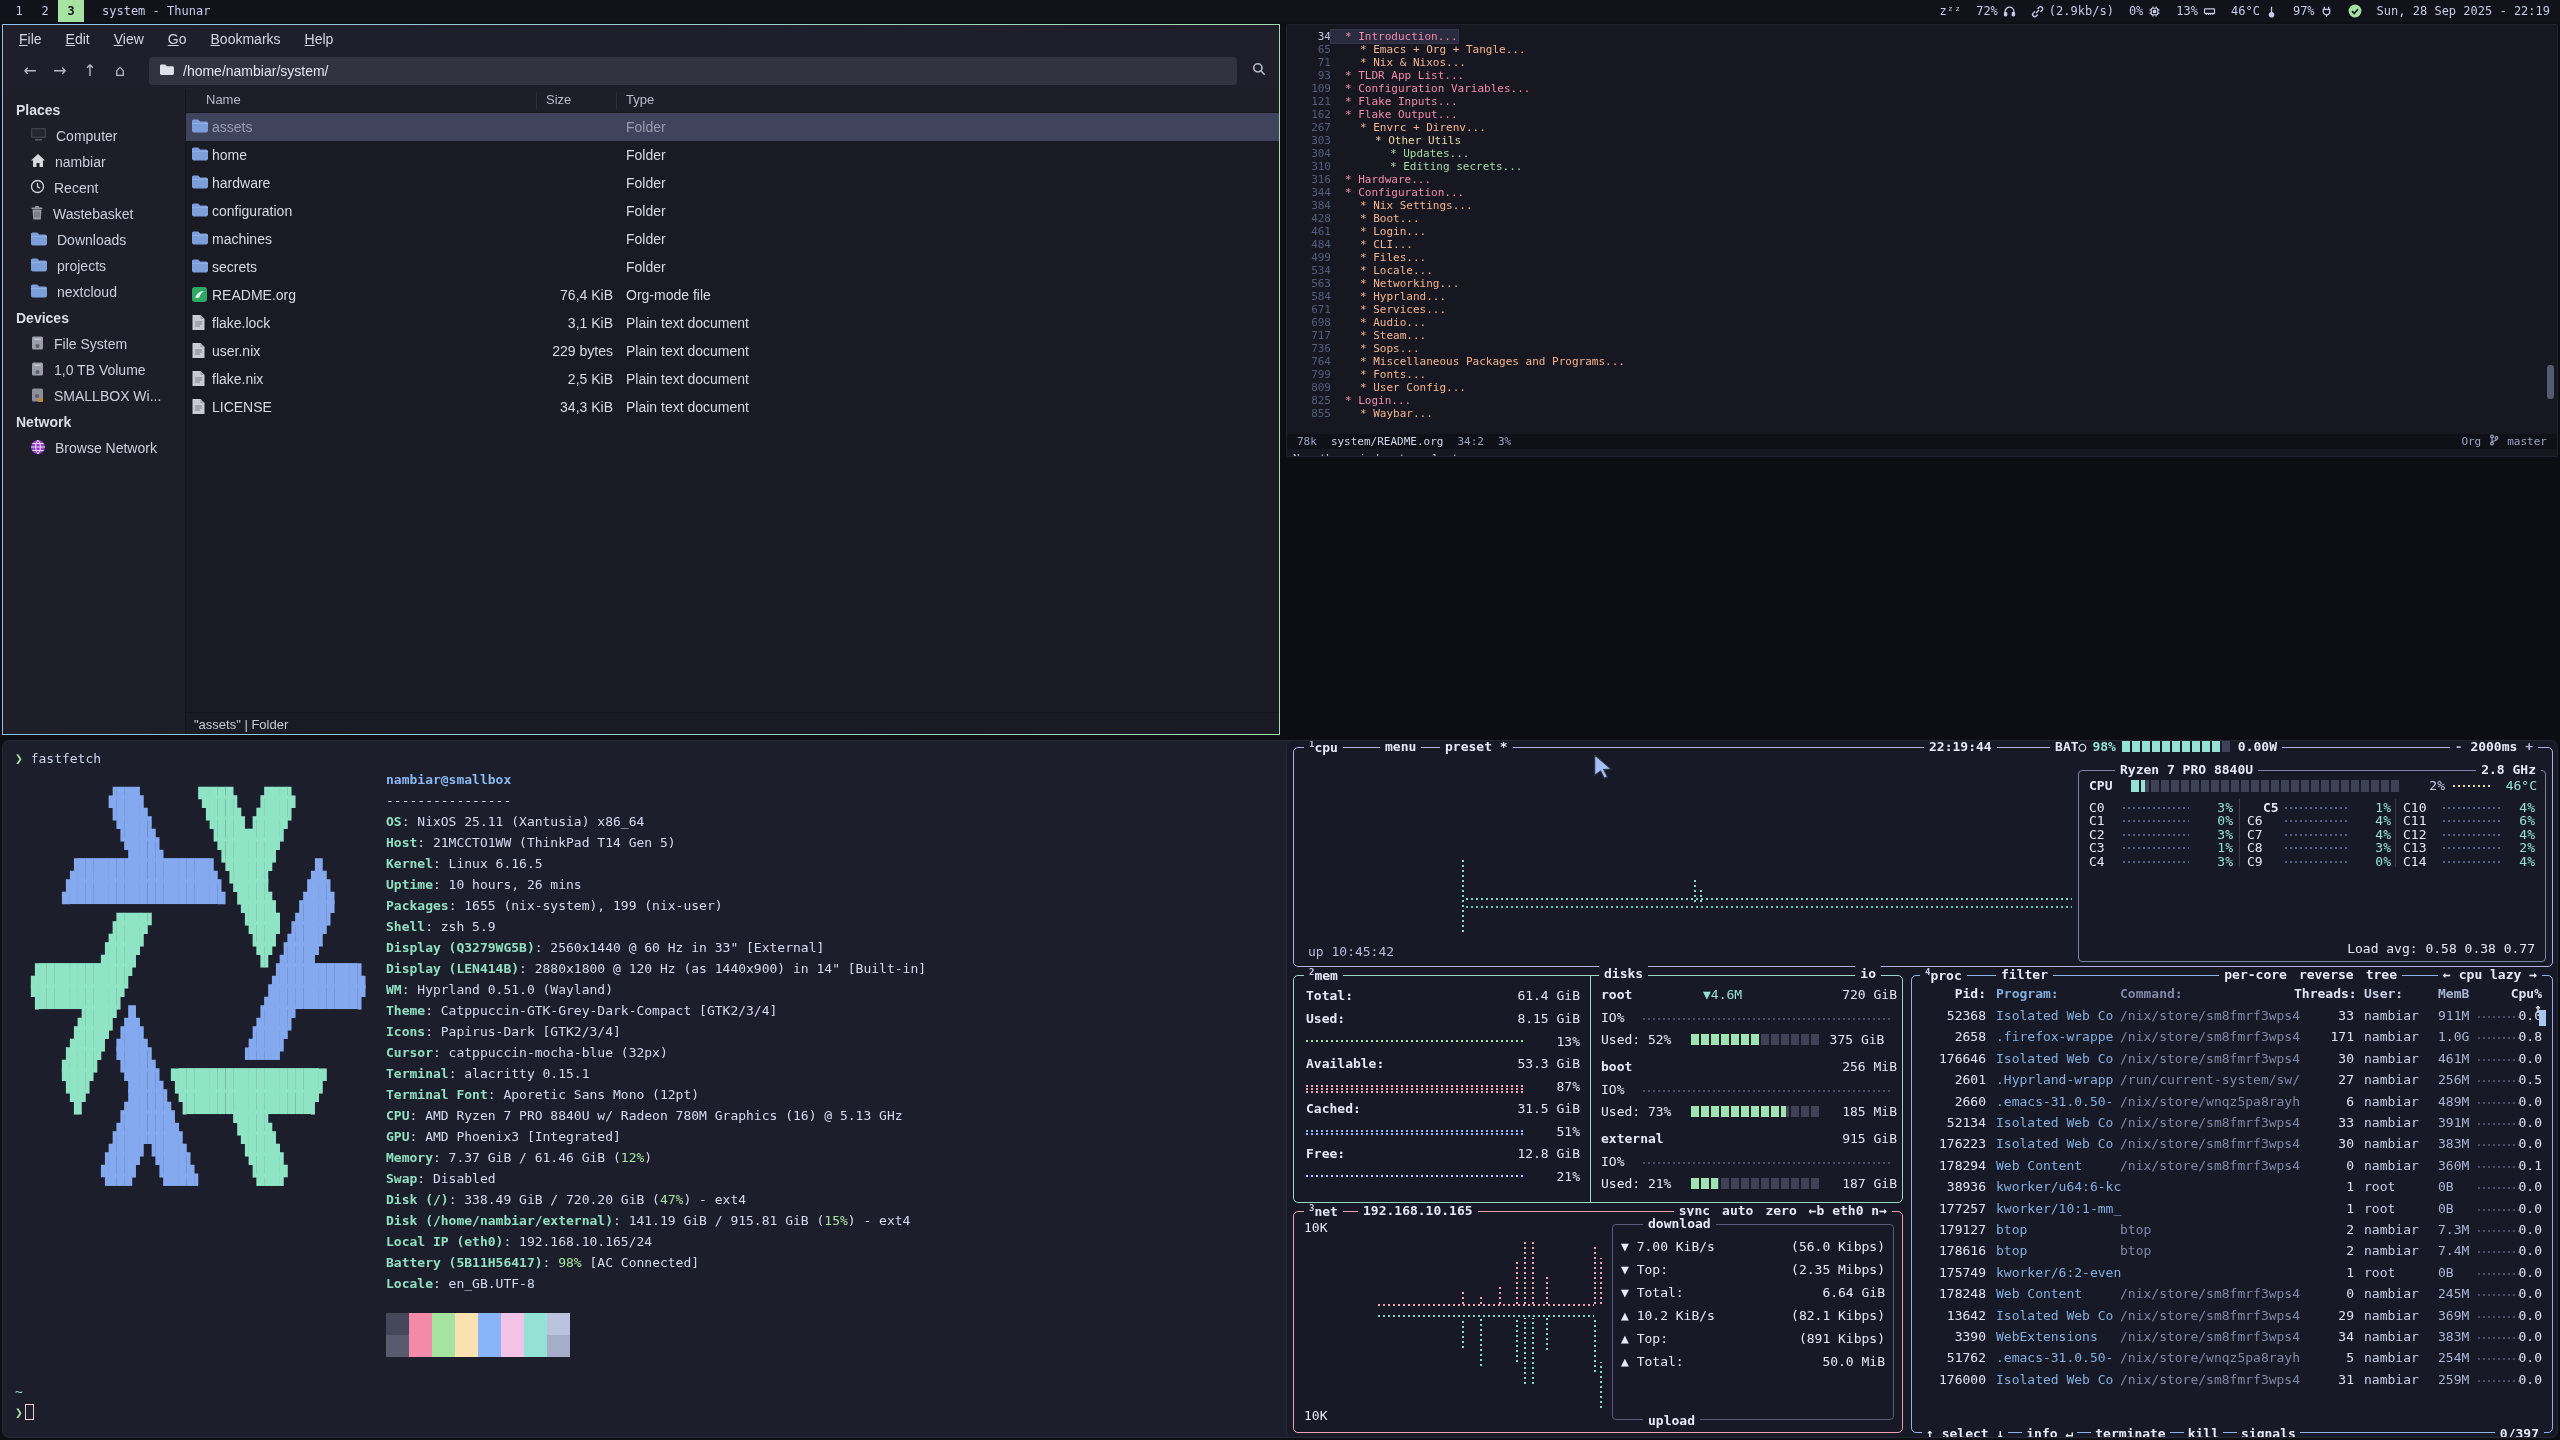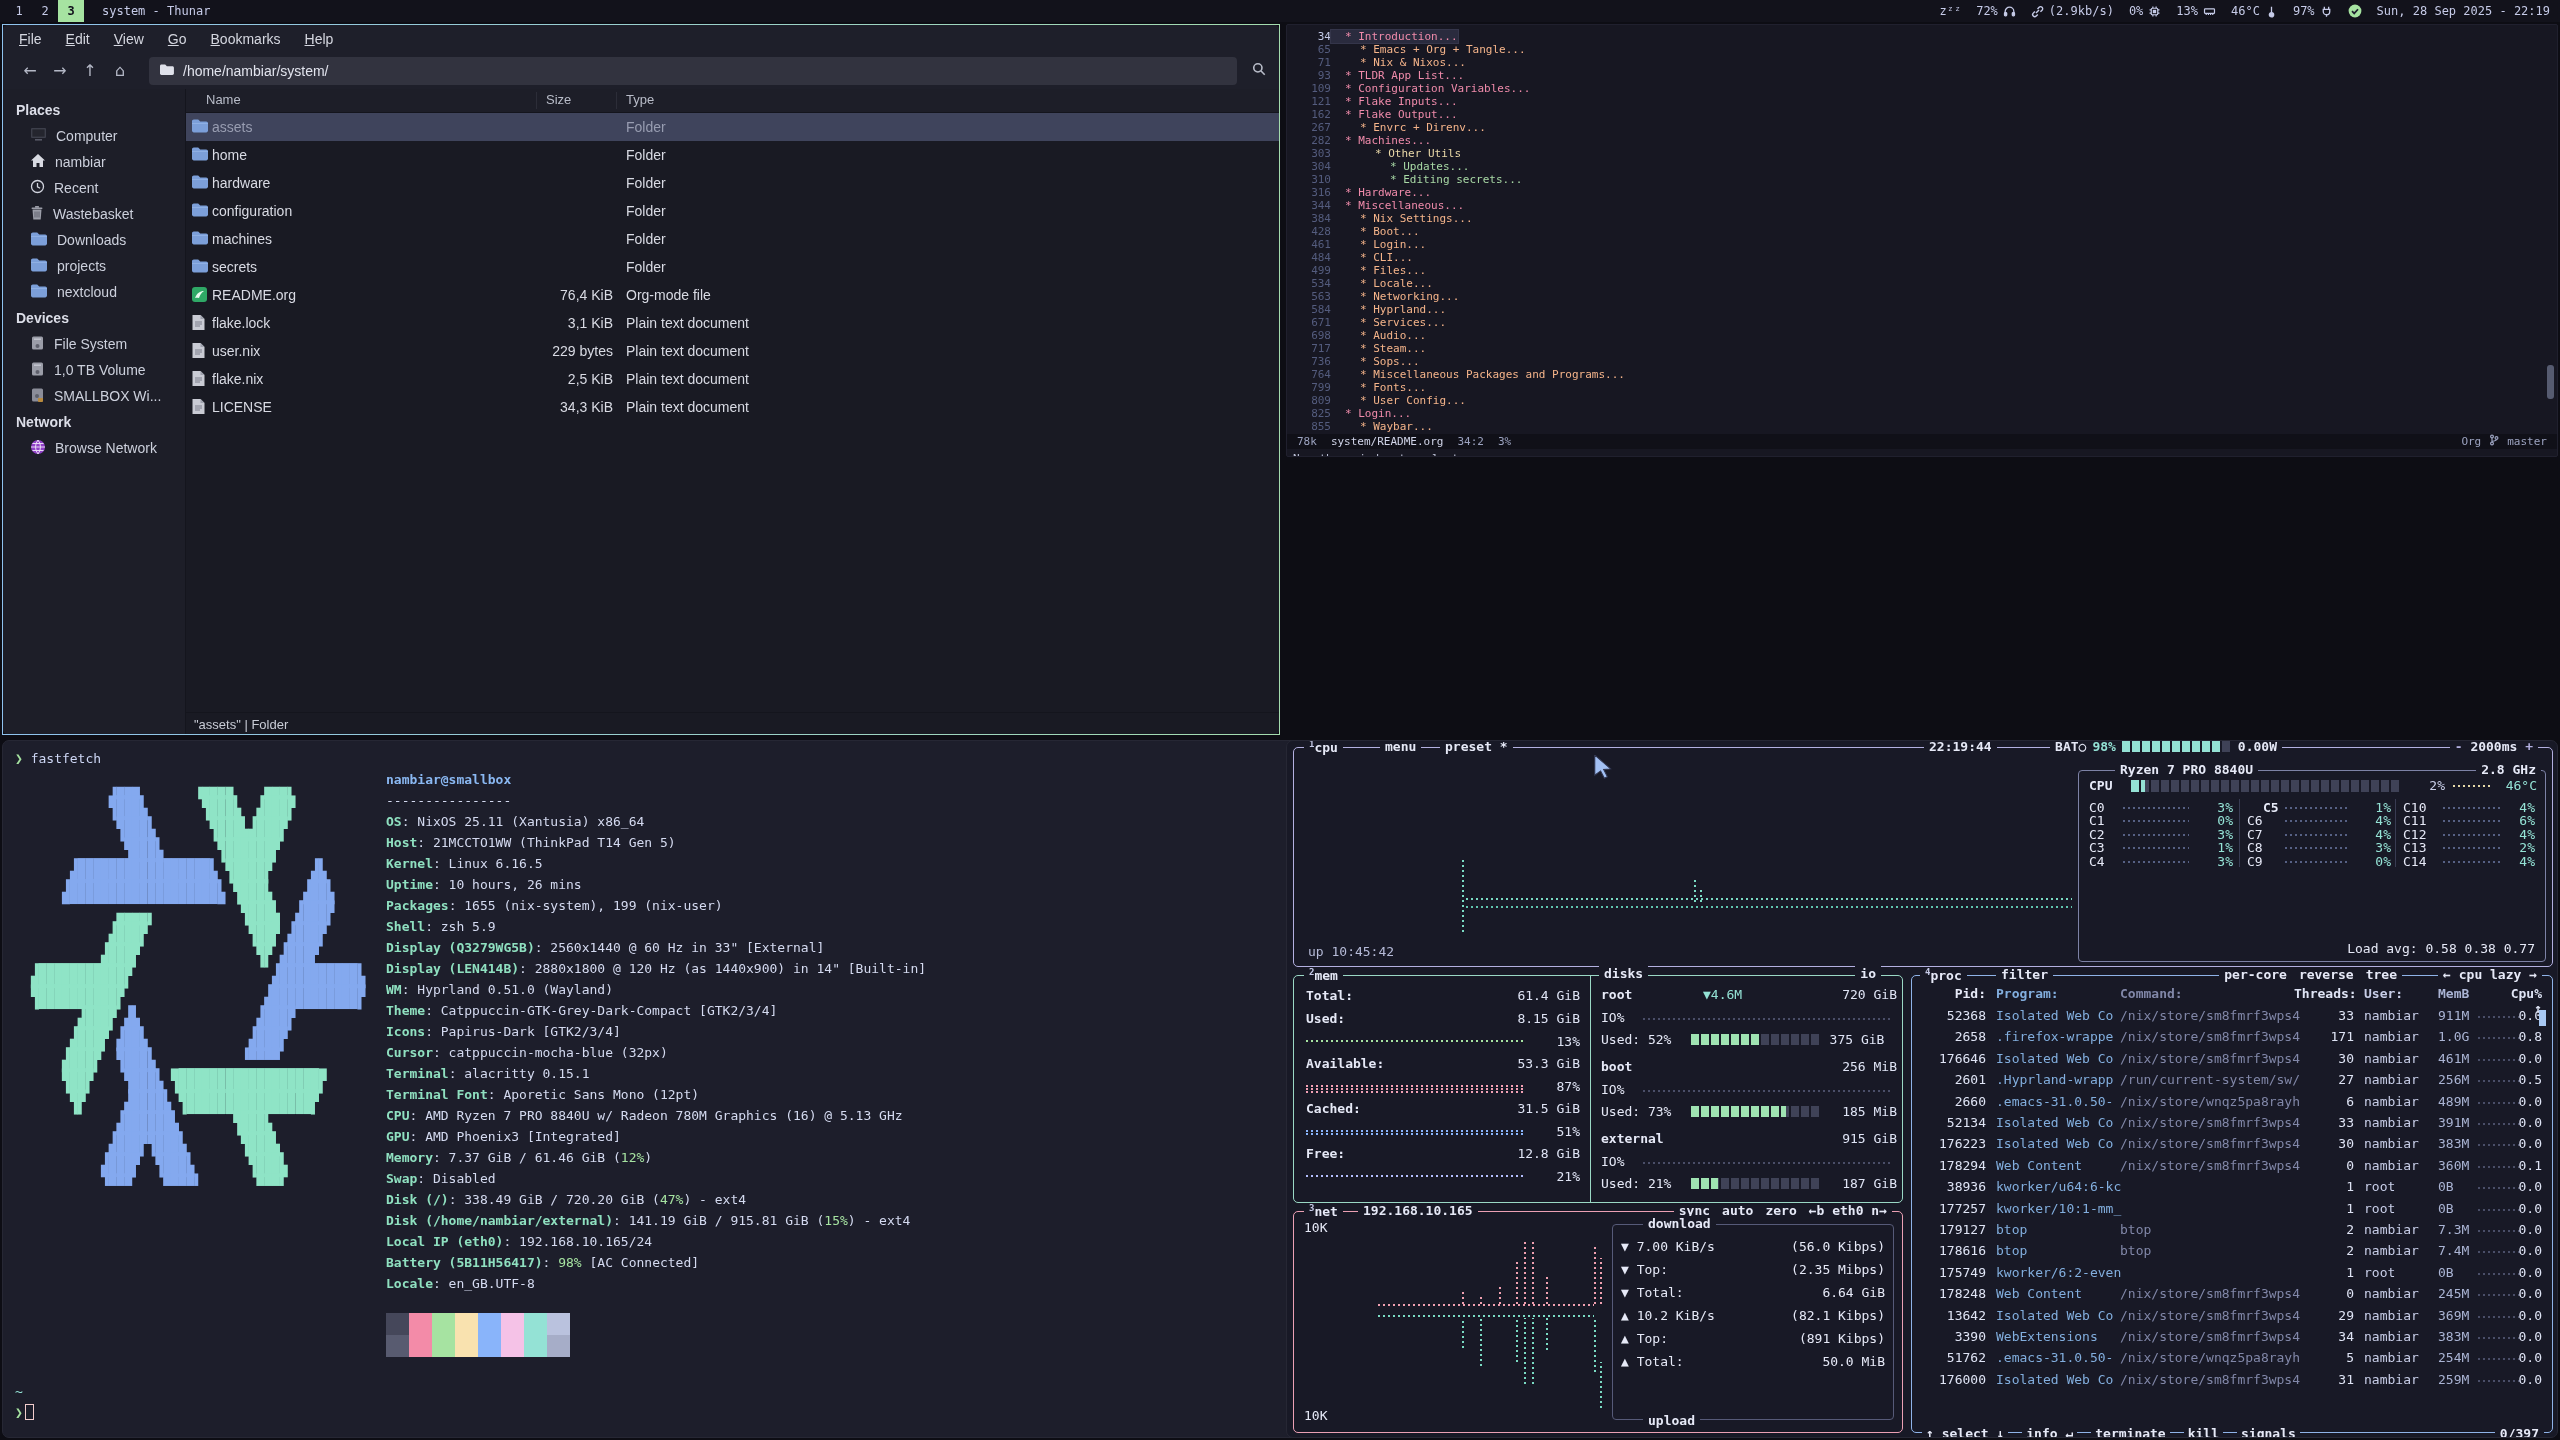--- a/index.html
+++ b/index.html
@@ -459,26 +459,25 @@
 <div id="emacs" class="window">
   <div id="emacs-lines">
       <div class="eline cur"><span class="lnum">34</span><span class="ltext lv1" style="padding-left: 14px;">* Introduction...</span></div>
       <div class="eline"><span class="lnum">65</span><span class="ltext lv2" style="padding-left: 29px;">* Emacs + Org + Tangle...</span></div>
       <div class="eline"><span class="lnum">71</span><span class="ltext lv2" style="padding-left: 29px;">* Nix &amp; Nixos...</span></div>
       <div class="eline"><span class="lnum">93</span><span class="ltext lv1" style="padding-left: 14px;">* TLDR App List...</span></div>
       <div class="eline"><span class="lnum">109</span><span class="ltext lv1" style="padding-left: 14px;">* Configuration Variables...</span></div>
       <div class="eline"><span class="lnum">121</span><span class="ltext lv1" style="padding-left: 14px;">* Flake Inputs...</span></div>
       <div class="eline"><span class="lnum">162</span><span class="ltext lv1" style="padding-left: 14px;">* Flake Output...</span></div>
       <div class="eline"><span class="lnum">267</span><span class="ltext lv2" style="padding-left: 29px;">* Envrc + Direnv...</span></div>
-      <div class="eline"><span class="lnum">282</span><span class="ltext lv1" style="padding-left: 14px;">* Machines...</span></div>
       <div class="eline"><span class="lnum">303</span><span class="ltext lv3" style="padding-left: 44px;">* Other Utils</span></div>
       <div class="eline"><span class="lnum">304</span><span class="ltext lv4" style="padding-left: 59px;">* Updates...</span></div>
       <div class="eline"><span class="lnum">310</span><span class="ltext lv4" style="padding-left: 59px;">* Editing secrets...</span></div>
       <div class="eline"><span class="lnum">316</span><span class="ltext lv1" style="padding-left: 14px;">* Hardware...</span></div>
-      <div class="eline"><span class="lnum">344</span><span class="ltext lv1" style="padding-left: 14px;">* Miscellaneous...</span></div>
+      <div class="eline"><span class="lnum">344</span><span class="ltext lv1" style="padding-left: 14px;">* Configuration...</span></div>
       <div class="eline"><span class="lnum">384</span><span class="ltext lv2" style="padding-left: 29px;">* Nix Settings...</span></div>
       <div class="eline"><span class="lnum">428</span><span class="ltext lv2" style="padding-left: 29px;">* Boot...</span></div>
       <div class="eline"><span class="lnum">461</span><span class="ltext lv2" style="padding-left: 29px;">* Login...</span></div>
       <div class="eline"><span class="lnum">484</span><span class="ltext lv2" style="padding-left: 29px;">* CLI...</span></div>
       <div class="eline"><span class="lnum">499</span><span class="ltext lv2" style="padding-left: 29px;">* Files...</span></div>
       <div class="eline"><span class="lnum">534</span><span class="ltext lv2" style="padding-left: 29px;">* Locale...</span></div>
       <div class="eline"><span class="lnum">563</span><span class="ltext lv2" style="padding-left: 29px;">* Networking...</span></div>
       <div class="eline"><span class="lnum">584</span><span class="ltext lv2" style="padding-left: 29px;">* Hyprland...</span></div>
       <div class="eline"><span class="lnum">671</span><span class="ltext lv2" style="padding-left: 29px;">* Services...</span></div>
       <div class="eline"><span class="lnum">698</span><span class="ltext lv2" style="padding-left: 29px;">* Audio...</span></div>

